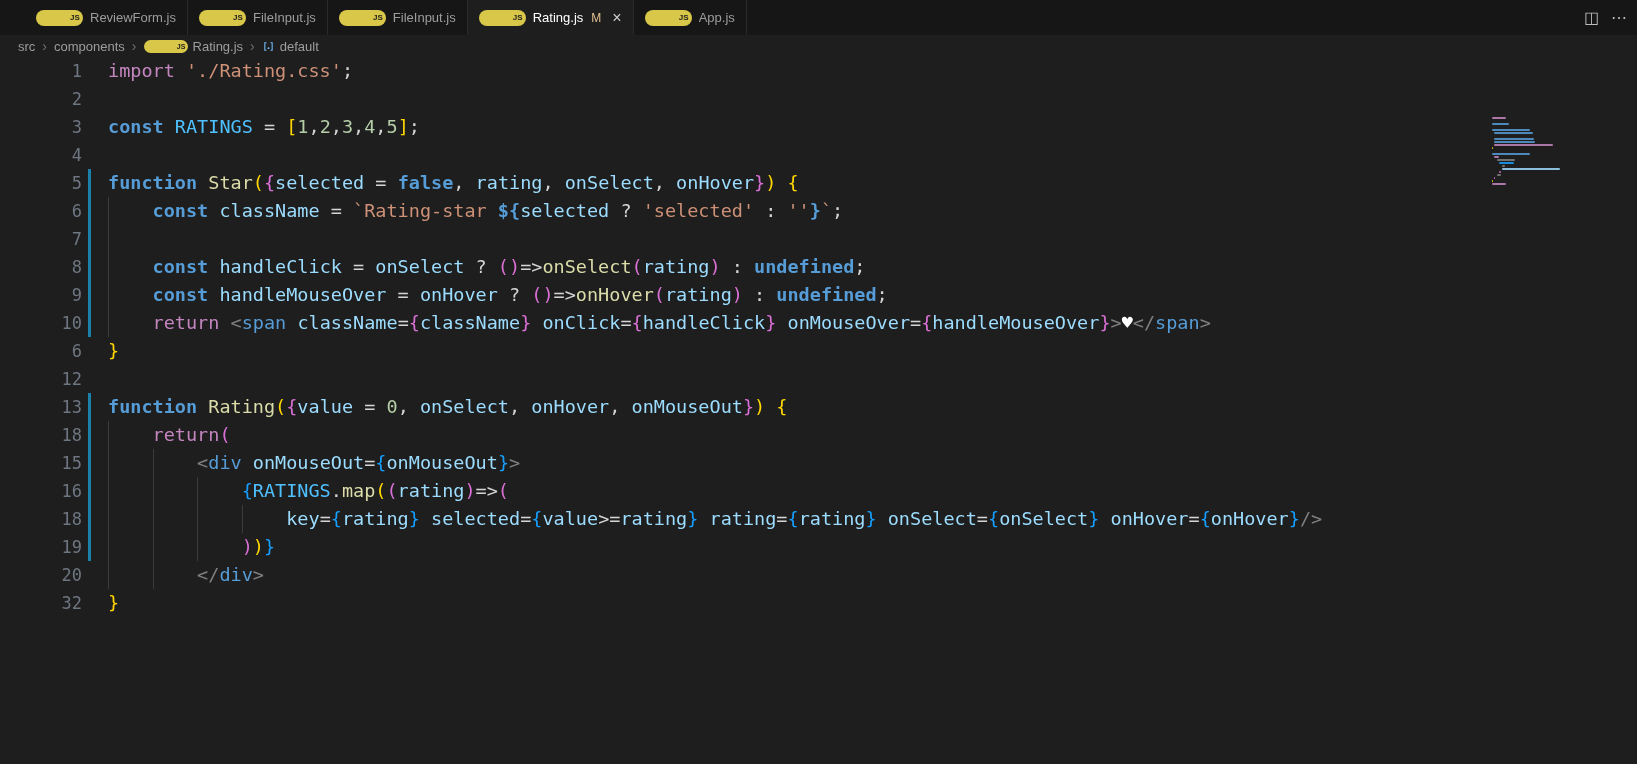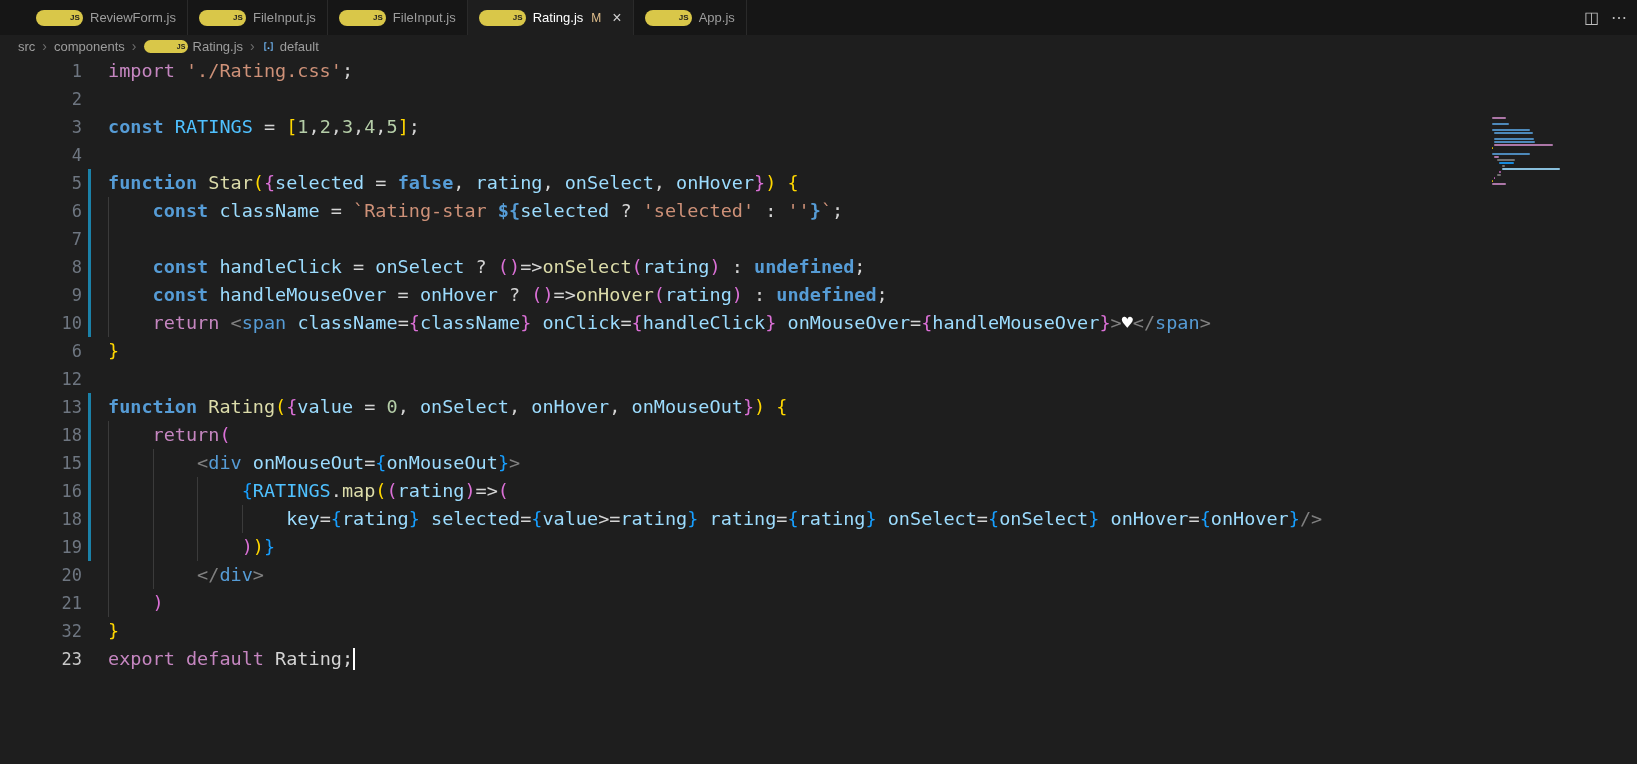--- a/index.html
+++ b/index.html
@@ -124,23 +124,21 @@
         <div class="line"><div class="chg"></div><div class="guide" style="left: 92px;"></div><span class="ln">10</span><span class="tk tk-fg">    </span><span class="tk tk-kw1">return </span><span class="tk tk-pk">&lt;</span><span class="tk tk-tag">span </span><span class="tk tk-var">className</span><span class="tk tk-fg">=</span><span class="tk tk-b2">{</span><span class="tk tk-var">className</span><span class="tk tk-b2">}</span><span class="tk tk-fg"> </span><span class="tk tk-var">onClick</span><span class="tk tk-fg">=</span><span class="tk tk-b2">{</span><span class="tk tk-var">handleClick</span><span class="tk tk-b2">}</span><span class="tk tk-fg"> </span><span class="tk tk-var">onMouseOver</span><span class="tk tk-fg">=</span><span class="tk tk-b2">{</span><span class="tk tk-var">handleMouseOver</span><span class="tk tk-b2">}</span><span class="tk tk-pk">&gt;</span><span class="tk tk-hrt">♥</span><span class="tk tk-pk">&lt;/</span><span class="tk tk-tag">span</span><span class="tk tk-pk">&gt;</span></div>
         <div class="line"><span class="ln">6</span><span class="tk tk-b1">}</span></div>
         <div class="line"><span class="ln">12</span></div>
         <div class="line"><div class="chg"></div><span class="ln">13</span><span class="tk tk-kw2">function </span><span class="tk tk-fn">Rating</span><span class="tk tk-b1">(</span><span class="tk tk-b2">{</span><span class="tk tk-var">value</span><span class="tk tk-fg"> = </span><span class="tk tk-num">0</span><span class="tk tk-fg">, </span><span class="tk tk-var">onSelect</span><span class="tk tk-fg">, </span><span class="tk tk-var">onHover</span><span class="tk tk-fg">, </span><span class="tk tk-var">onMouseOut</span><span class="tk tk-b2">}</span><span class="tk tk-b1">)</span><span class="tk tk-fg"> </span><span class="tk tk-b1">{</span></div>
         <div class="line"><div class="chg"></div><div class="guide" style="left: 92px;"></div><span class="ln">18</span><span class="tk tk-fg">    </span><span class="tk tk-kw1">return</span><span class="tk tk-b2">(</span></div>
         <div class="line"><div class="chg"></div><div class="guide" style="left: 92px;"></div><div class="guide" style="left: 136.56px;"></div><span class="ln">15</span><span class="tk tk-fg">        </span><span class="tk tk-pk">&lt;</span><span class="tk tk-tag">div </span><span class="tk tk-var">onMouseOut</span><span class="tk tk-fg">=</span><span class="tk tk-b3">{</span><span class="tk tk-var">onMouseOut</span><span class="tk tk-b3">}</span><span class="tk tk-pk">&gt;</span></div>
         <div class="line"><div class="chg"></div><div class="guide" style="left: 92px;"></div><div class="guide" style="left: 136.56px;"></div><div class="guide" style="left: 181.12px;"></div><span class="ln">16</span><span class="tk tk-fg">            </span><span class="tk tk-b3">{</span><span class="tk tk-cnst">RATINGS</span><span class="tk tk-fg">.</span><span class="tk tk-fn">map</span><span class="tk tk-b1">(</span><span class="tk tk-b2">(</span><span class="tk tk-var">rating</span><span class="tk tk-b2">)</span><span class="tk tk-fg">=&gt;</span><span class="tk tk-b2">(</span></div>
         <div class="line"><div class="chg"></div><div class="guide" style="left: 92px;"></div><div class="guide" style="left: 136.56px;"></div><div class="guide" style="left: 181.12px;"></div><div class="guide" style="left: 225.68px;"></div><span class="ln">18</span><span class="tk tk-fg">                </span><span class="tk tk-var">key</span><span class="tk tk-fg">=</span><span class="tk tk-b3">{</span><span class="tk tk-var">rating</span><span class="tk tk-b3">}</span><span class="tk tk-fg"> </span><span class="tk tk-var">selected</span><span class="tk tk-fg">=</span><span class="tk tk-b3">{</span><span class="tk tk-var">value</span><span class="tk tk-fg">&gt;=</span><span class="tk tk-var">rating</span><span class="tk tk-b3">}</span><span class="tk tk-fg"> </span><span class="tk tk-var">rating</span><span class="tk tk-fg">=</span><span class="tk tk-b3">{</span><span class="tk tk-var">rating</span><span class="tk tk-b3">}</span><span class="tk tk-fg"> </span><span class="tk tk-var">onSelect</span><span class="tk tk-fg">=</span><span class="tk tk-b3">{</span><span class="tk tk-var">onSelect</span><span class="tk tk-b3">}</span><span class="tk tk-fg"> </span><span class="tk tk-var">onHover</span><span class="tk tk-fg">=</span><span class="tk tk-b3">{</span><span class="tk tk-var">onHover</span><span class="tk tk-b3">}</span><span class="tk tk-pk">/&gt;</span></div>
         <div class="line"><div class="chg"></div><div class="guide" style="left: 92px;"></div><div class="guide" style="left: 136.56px;"></div><div class="guide" style="left: 181.12px;"></div><span class="ln">19</span><span class="tk tk-fg">            </span><span class="tk tk-b2">)</span><span class="tk tk-b1">)</span><span class="tk tk-b3">}</span></div>
         <div class="line"><div class="guide" style="left: 92px;"></div><div class="guide" style="left: 136.56px;"></div><span class="ln">20</span><span class="tk tk-fg">        </span><span class="tk tk-pk">&lt;/</span><span class="tk tk-tag">div</span><span class="tk tk-pk">&gt;</span></div>
-        <div class="line"><div class="guide" style="left: 92px;"></div><span class="ln">21</span><span class="tk tk-fg">    </span><span class="tk tk-b2">)</span></div>
         <div class="line"><span class="ln">32</span><span class="tk tk-b1">}</span></div>
-        <div class="line"><span class="ln cur">23</span><span class="tk tk-kw1">export default </span><span class="tk tk-fg">Rating;</span><span class="cursor" style="left: 337.08px;"></span></div>
       </div>
     <div id="minimap">
         <div class="mmline" style="width: 13.64px; margin-left: 0px; background: rgb(197, 134, 192);"></div>
         <div class="mmline"></div>
         <div class="mmline" style="width: 17.36px; margin-left: 0px; background: rgb(86, 156, 214);"></div>
         <div class="mmline"></div>
         <div class="mmline" style="width: 38.44px; margin-left: 0px; background: rgb(86, 156, 214);"></div>
         <div class="mmline" style="width: 38.44px; margin-left: 2.48px; background: rgb(86, 156, 214);"></div>
         <div class="mmline"></div>
         <div class="mmline" style="width: 39.68px; margin-left: 2.48px; background: rgb(86, 156, 214);"></div>

